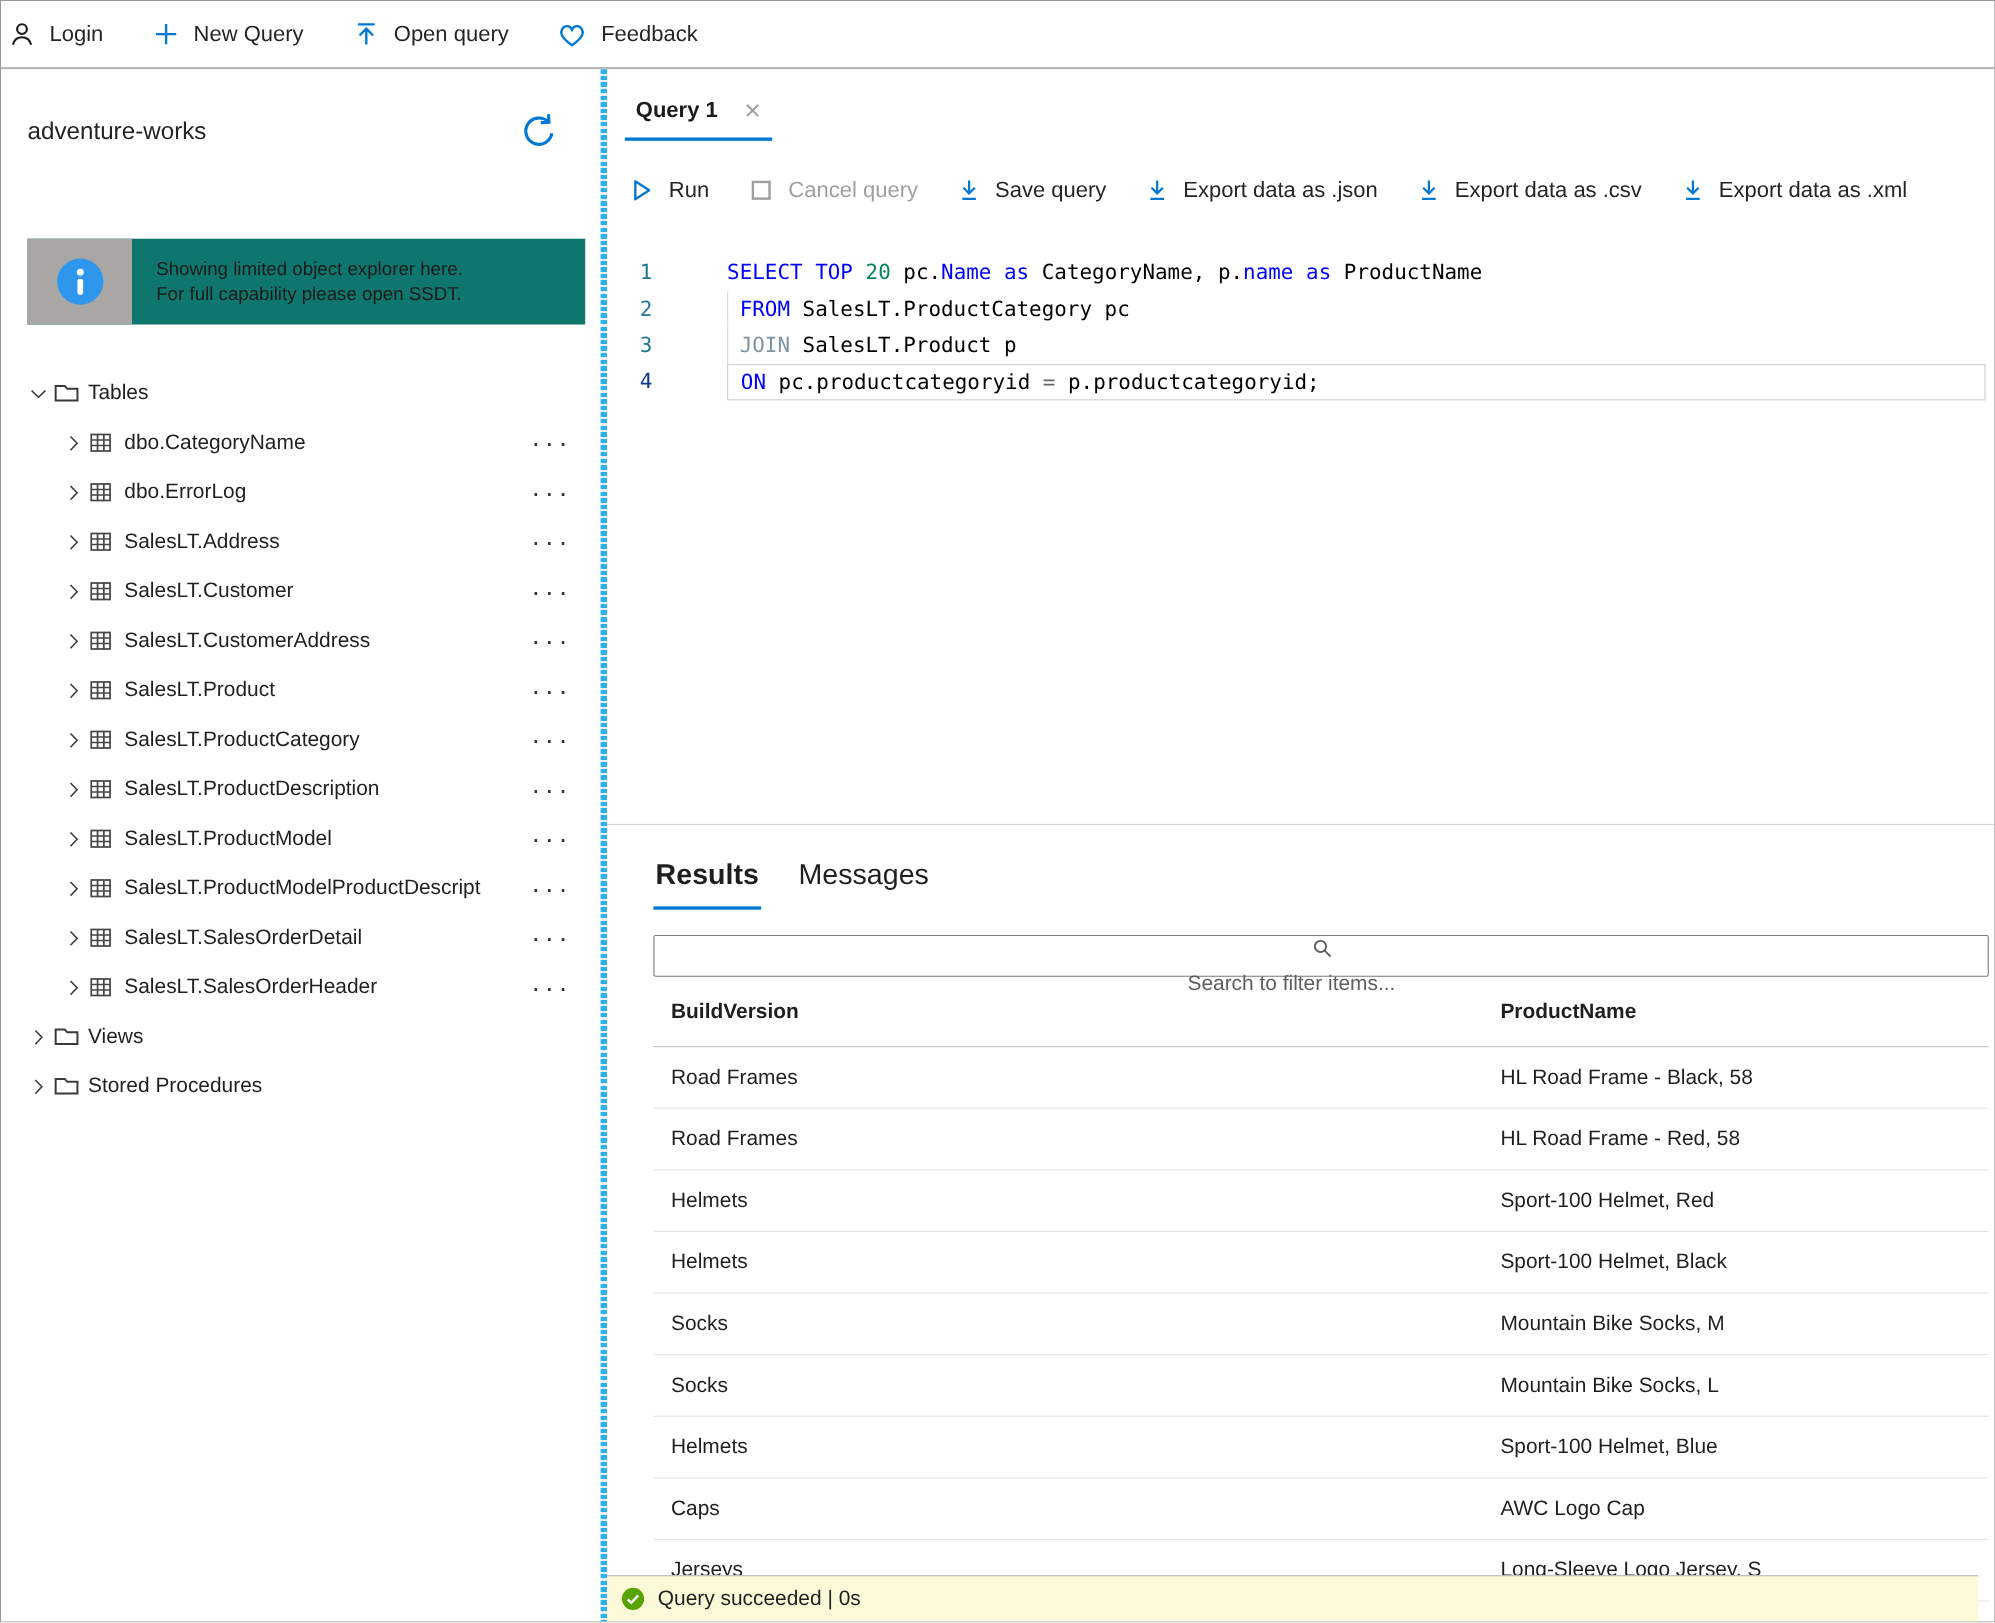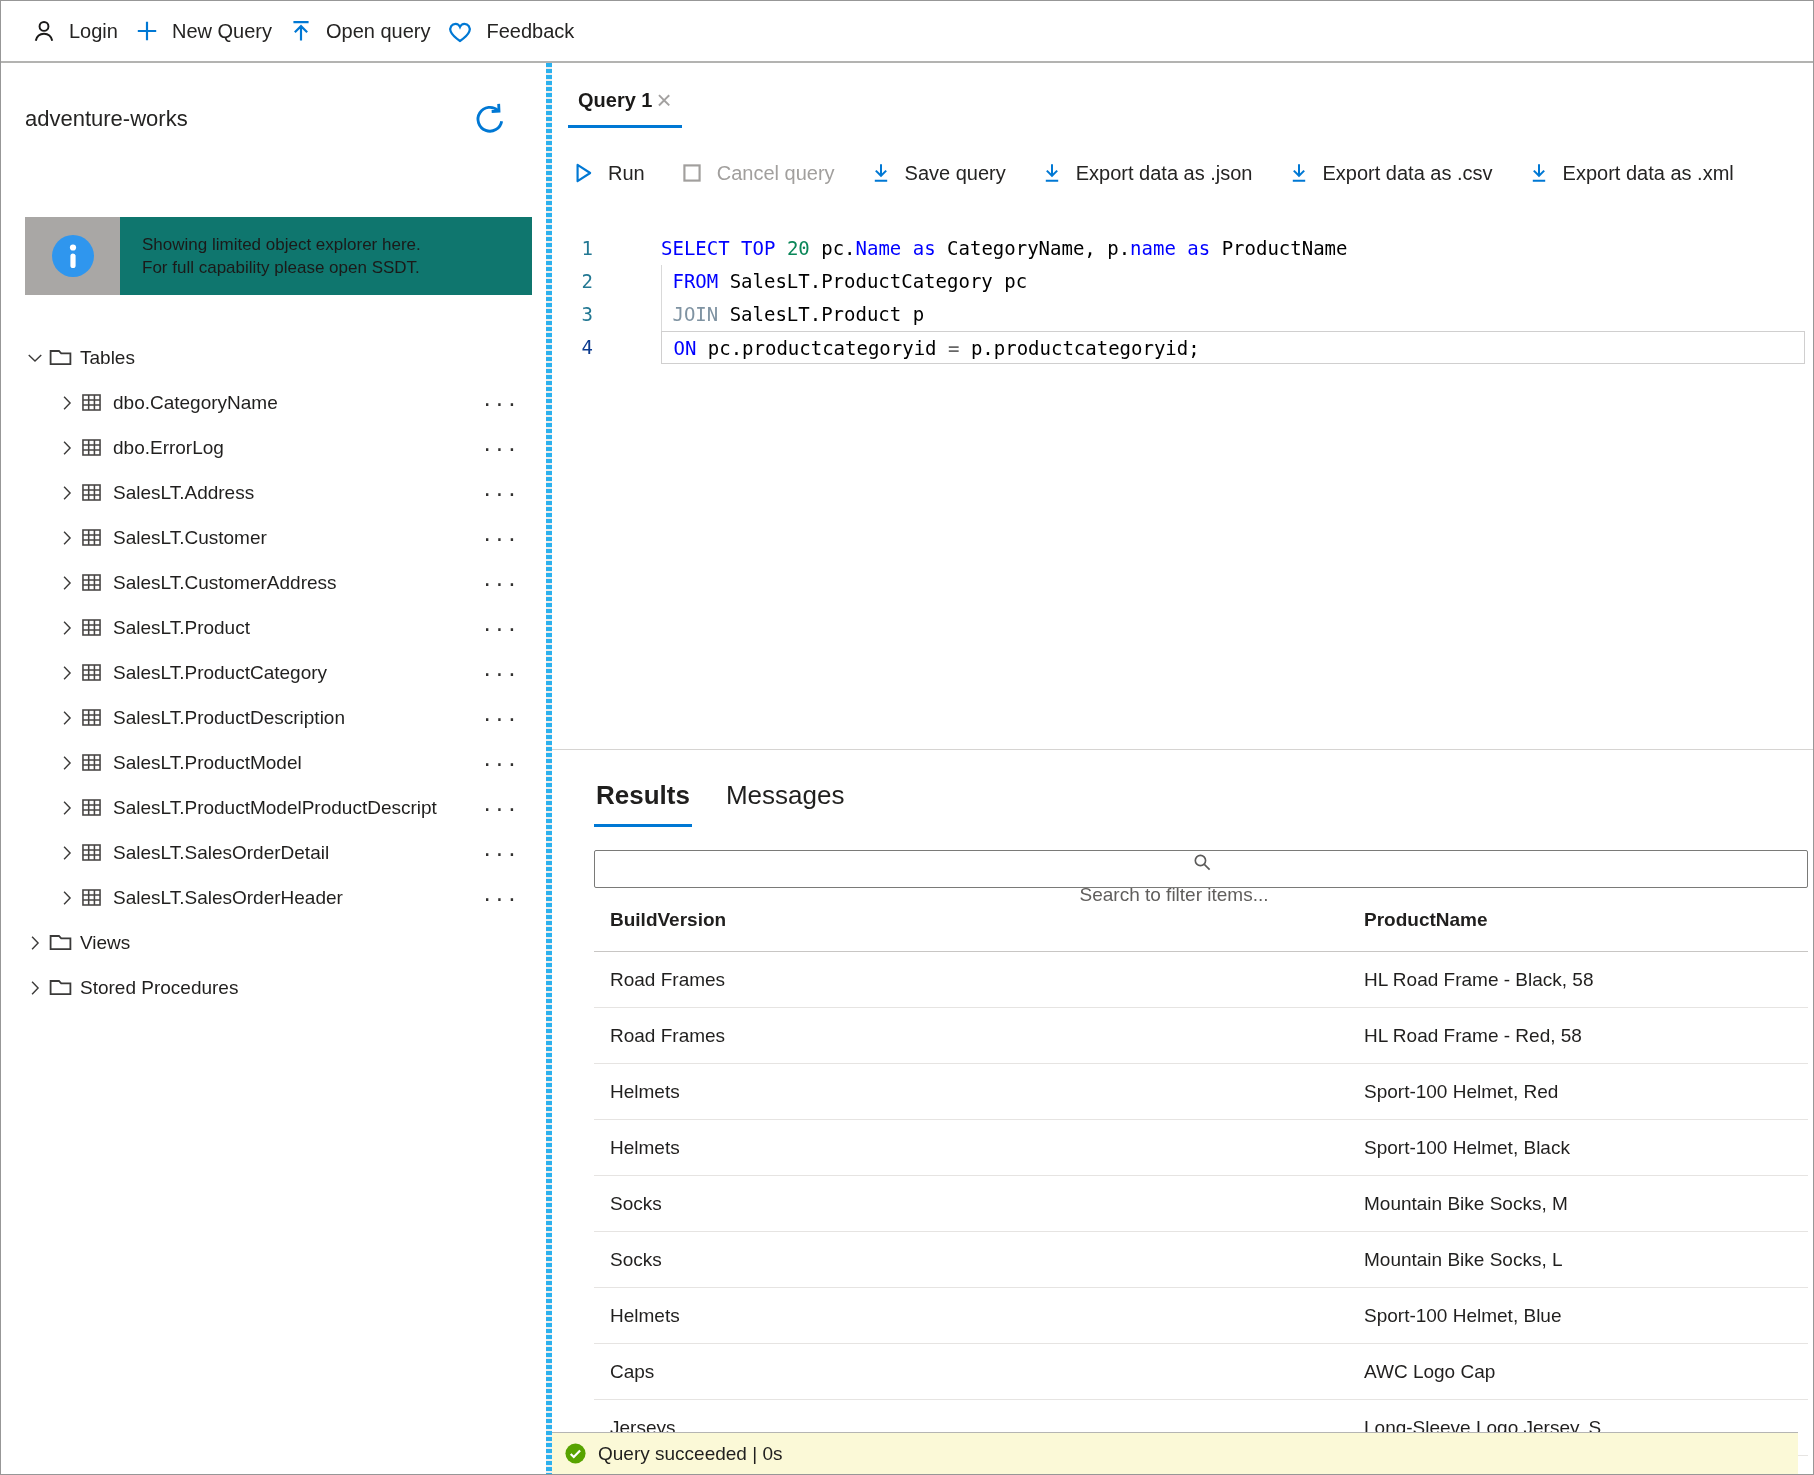--- a/index.html
+++ b/index.html
@@ -1,20 +1,20 @@
 <!DOCTYPE html>
 <html><head>
 <meta charset="utf-8">
 <style>
   html,body{margin:0;padding:0;background:#fff;font-family:"Liberation Sans",sans-serif;}
   .window{width:1814px;height:1475px;border:1px solid #979797;box-sizing:border-box;display:flex;flex-direction:column;background:#fff;overflow:hidden;}
   .icon svg{display:block;}
 
   
-  .topbar{height:62px;flex:none;display:flex;align-items:center;gap:16px;padding-left:30px;border-bottom:2px solid #b3b3b1;box-sizing:border-box;background:#fff;}
+  .topbar{height:62px;flex:none;display:flex;align-items:center;gap:44px;padding-left:6px;border-bottom:2px solid #b3b3b1;box-sizing:border-box;background:#fff;}
   .tb-item{display:flex;align-items:center;gap:12px;font-size:20px;color:#252423;cursor:pointer;white-space:nowrap;}
 
   .main-row{flex:1;display:flex;min-height:0;}
 
   
   .sidebar{width:545px;flex:none;box-sizing:border-box;padding-left:24px;background:#fff;overflow:hidden;}
   .sb-head{display:flex;align-items:center;justify-content:space-between;padding:36px 36px 0 0;}
   .sb-title{font-size:22px;font-weight:400;color:#252423;margin:0;text-align:center;}
   .refresh-btn{background:none;border:none;padding:0;cursor:pointer;}
   .infobox{margin-top:78px;margin-right:14px;display:flex;background:#0f766e;}
@@ -29,21 +29,21 @@
   .tree-label{white-space:nowrap;overflow:hidden;text-overflow:clip;flex:0 1 auto;min-width:0;}
   .spacer{flex:1;}
   .dots{font-size:25px;letter-spacing:4px;color:#323130;line-height:20px;flex:none;cursor:pointer;}
 
   
   .separator{width:6px;flex:none;background:repeating-linear-gradient(180deg,#2bb1ee 0 4px,#ececec 4px 6px);cursor:col-resize;}
 
   
   .main{flex:1;display:flex;flex-direction:column;position:relative;min-width:0;background:#fff;}
   .tabrow{height:74px;flex:none;box-sizing:border-box;padding:12px 0 0 16px;display:flex;align-items:flex-start;}
-  .tab{height:53px;box-sizing:border-box;display:flex;align-items:center;gap:4px;padding:0 10px;border-bottom:3px solid #0078d4;font-size:20px;font-weight:700;color:#1b1a19;cursor:pointer;}
+  .tab{height:53px;box-sizing:border-box;display:flex;align-items:center;gap:24px;padding:0 10px;border-bottom:3px solid #0078d4;font-size:20px;font-weight:700;color:#1b1a19;cursor:pointer;}
   .tab-close{font-size:26px;font-weight:400;color:#a3a1a0;line-height:20px;cursor:pointer;}
 
   .querybar{height:72px;flex:none;display:flex;align-items:center;gap:34px;padding-left:18px;font-size:20px;color:#252423;}
   .qb-item{display:flex;align-items:center;gap:12px;cursor:pointer;white-space:nowrap;}
   .qb-item.disabled{color:#a19f9d;cursor:default;}
 
   
   .editor{flex:none;height:540px;box-sizing:border-box;padding-top:23px;font-family:"DejaVu Sans Mono",monospace;font-size:19px;}
   .code-line{display:flex;height:33px;line-height:33px;}
   .ln{width:41px;flex:none;text-align:right;color:#237893;font-size:19px;}

